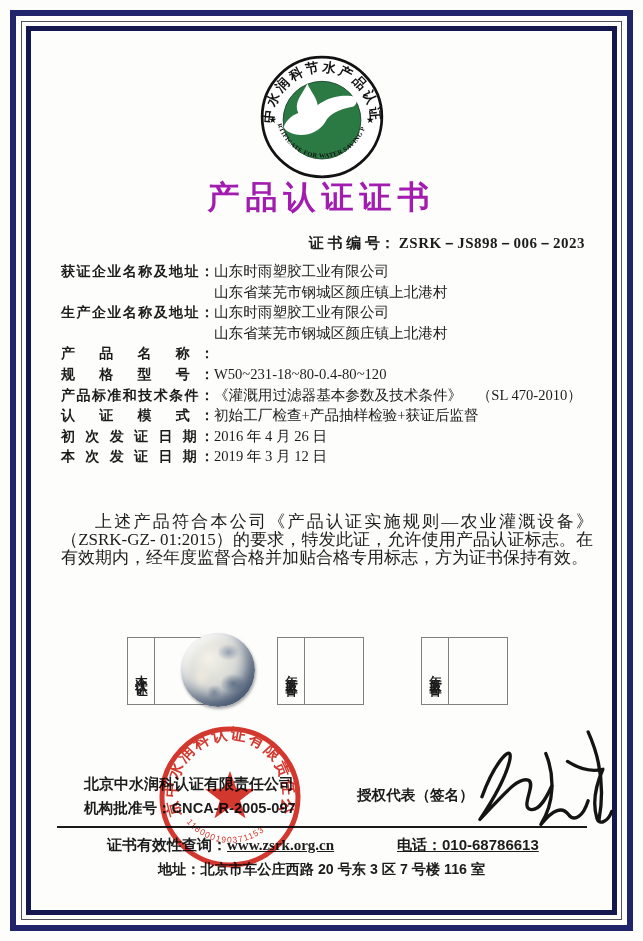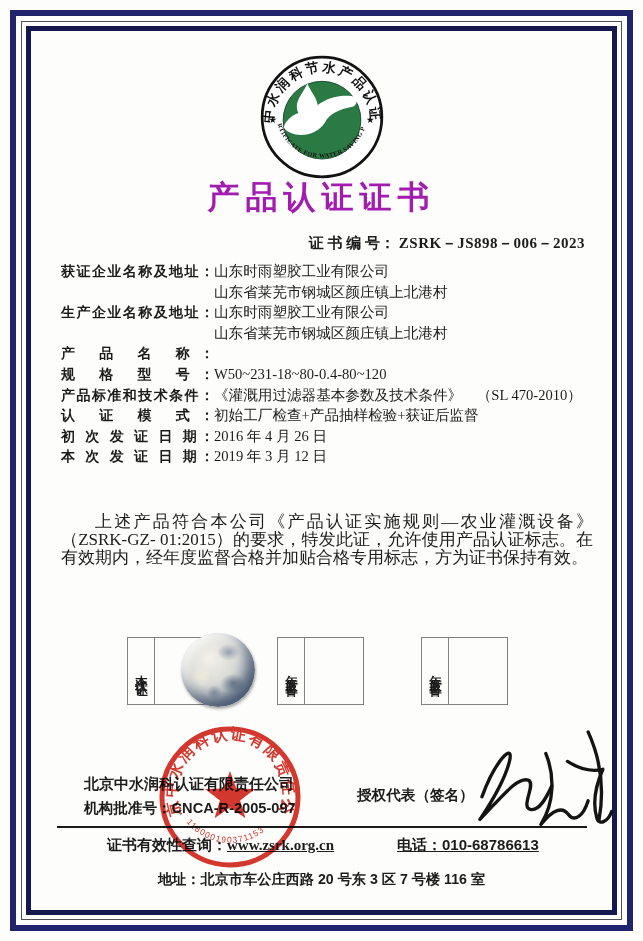--- a/index.html
+++ b/index.html
@@ -57,21 +57,21 @@
           font-family:"Liberation Sans","DejaVu Sans",sans-serif;}
   .signature{position:absolute;left:452px;top:726px;width:168px;height:118px;}
   .divider{position:absolute;top:826px;left:57px;right:56px;border-top:2px solid #1a1a1a;}
   .queryline{position:absolute;top:836px;left:107px;font-size:15px;font-weight:700;
              font-family:"Liberation Sans","DejaVu Sans",sans-serif;}
   .queryline .url{font-family:"Liberation Serif",serif;text-decoration:underline;font-weight:700;}
   .phoneline{position:absolute;top:836px;left:397px;font-size:15px;font-weight:700;
              font-family:"Liberation Sans","DejaVu Sans",sans-serif;text-decoration:underline;}
   .addrline{position:absolute;top:860px;left:0;width:100%;text-align:center;
             font-size:14.2px;font-weight:700;
-            font-family:"Liberation Sans","DejaVu Sans",sans-serif;margin-top:10px;}
+            font-family:"Liberation Sans","DejaVu Sans",sans-serif;}
 
   .redstamp{position:absolute;left:155px;top:722px;width:150px;height:150px;
             mix-blend-mode:multiply;opacity:.93;}
 </style>
 </head>
 <body>
 
 <div class="sheet">
   <div class="frame-outer"></div>
   <div class="frame-mid"></div>

